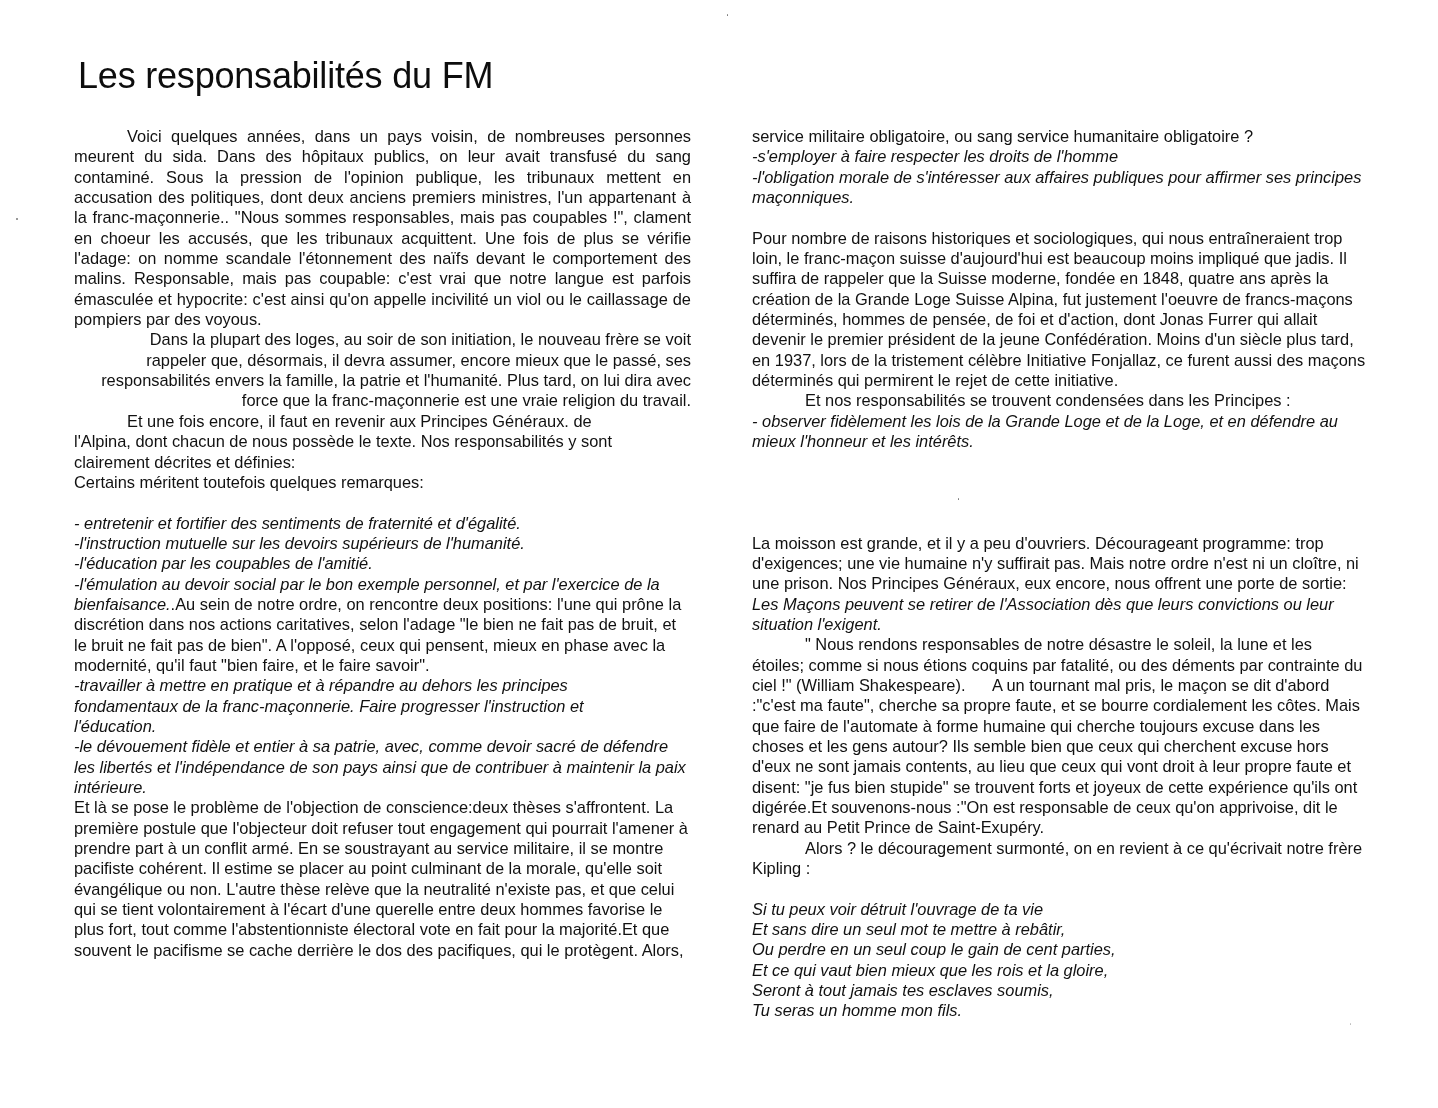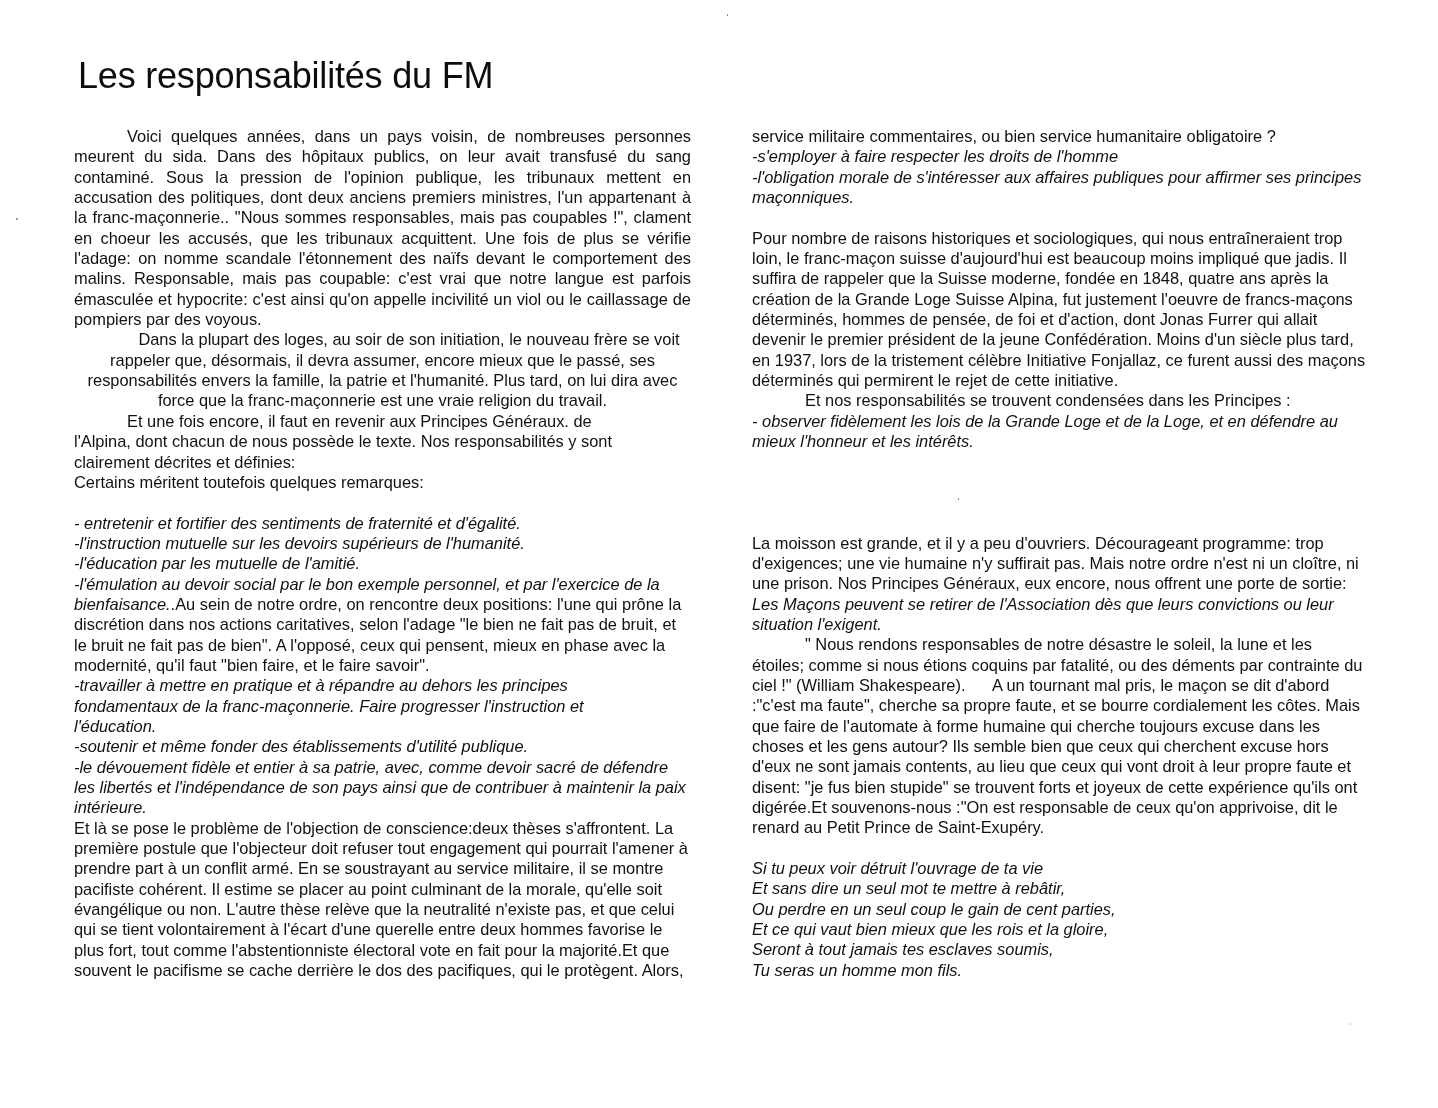--- a/index.html
+++ b/index.html
@@ -50,49 +50,49 @@
     border-radius: 1px;
   }
 </style>
 </head>
 <body>
 
 <h1 class="page-title">Les responsabilités du FM</h1>
 
 <div class="column col-left">
   <p class="justify indent">Voici quelques années, dans un pays voisin, de nombreuses personnes meurent du sida. Dans des hôpitaux publics, on leur avait transfusé du sang contaminé. Sous la pression de l'opinion publique, les tribunaux mettent en accusation des politiques, dont deux anciens premiers ministres, l'un appartenant à la franc-maçonnerie.. "Nous sommes responsables, mais pas coupables !", clament en choeur les accusés, que les tribunaux acquittent. Une fois de plus se vérifie l'adage: on nomme scandale l'étonnement des naïfs devant le comportement des malins. Responsable, mais pas coupable: c'est vrai que notre langue est parfois émasculée et hypocrite: c'est ainsi qu'on appelle incivilité un viol ou le caillassage de pompiers par des voyous.</p>
-  <p class="indent" style="text-align:center;">Dans la plupart des loges, au soir de son initiation, le nouveau frère se voit rappeler que, désormais, il devra assumer, encore mieux que le passé, ses responsabilités envers la famille, la patrie et l'humanité. Plus tard, on lui dira avec force que la franc-maçonnerie est une vraie religion du travail.</p>
+  <p class="indent" style="text-align:right;">Dans la plupart des loges, au soir de son initiation, le nouveau frère se voit rappeler que, désormais, il devra assumer, encore mieux que le passé, ses responsabilités envers la famille, la patrie et l'humanité. Plus tard, on lui dira avec force que la franc-maçonnerie est une vraie religion du travail.</p>
   <p class="indent">
     <span class="line" style="text-indent:53px;">Et une fois encore, il faut en revenir aux  Principes Généraux. de</span>
     <span class="line" style="text-indent:0;">l'Alpina, dont chacun de nous possède le texte. Nos responsabilités y sont</span>
     <span class="line" style="text-indent:0;">clairement décrites et définies:</span>
   </p>
   <p>Certains méritent toutefois quelques remarques:</p>
   <div class="blank"></div>
   <p class="it">- entretenir et fortifier des sentiments de fraternité et d'égalité.</p>
   <p class="it">-l'instruction mutuelle sur les devoirs supérieurs de l'humanité.</p>
-  <p class="it">-l'éducation par les mutuelle de l'amitié.</p>
+  <p class="it">-l'éducation par les coupables de l'amitié.</p>
   <p><span class="it">-l'émulation au devoir social par le bon exemple personnel, et par l'exercice de la bienfaisance.</span><span>.Au sein de notre ordre, on rencontre deux positions: l'une qui prône la discrétion dans nos actions caritatives, selon l'adage "le bien ne fait pas de bruit, et le bruit ne fait pas de bien". A l'opposé, ceux qui pensent, mieux en phase avec la modernité, qu'il faut "bien faire, et le faire savoir".</span></p>
   <p class="it" style="padding-right:60px;">-travailler à mettre en pratique et à répandre au dehors les principes fondamentaux de la franc-maçonnerie. Faire progresser l'instruction et l'éducation.</p>
-  <p class="it">-soutenir et même fonder des établissements d'utilité publique.</p>
   <p class="it">-le dévouement fidèle et entier à sa patrie, avec, comme devoir sacré de défendre les libertés et l'indépendance de son pays ainsi que de contribuer à maintenir la paix intérieure.</p>
   <p>Et là se pose le problème de l'objection de conscience:deux thèses s'affrontent. La première postule que l'objecteur doit refuser tout engagement qui pourrait l'amener à prendre part à un conflit armé. En se soustrayant au service militaire, il se montre pacifiste cohérent. Il estime se placer au point culminant de la morale, qu'elle soit évangélique ou non. L'autre thèse relève que la neutralité n'existe pas, et que celui qui se tient volontairement à l'écart d'une querelle entre deux hommes favorise le plus fort, tout comme l'abstentionniste électoral vote en fait pour la majorité.Et que souvent le pacifisme se cache derrière le dos des pacifiques, qui le protègent. Alors,</p>
 </div>
 
 <div class="column col-right">
-  <p>service militaire commentaires, ou bien service humanitaire obligatoire ?</p>
+  <p>service militaire obligatoire, ou sang service humanitaire obligatoire ?</p>
   <p class="it">-s'employer à faire respecter les droits de l'homme</p>
   <p class="it">-l'obligation morale de s'intéresser aux affaires publiques pour affirmer ses principes maçonniques.</p>
   <div class="blank"></div>
   <p>Pour nombre de raisons historiques et sociologiques, qui nous entraîneraient trop loin, le franc-maçon suisse d'aujourd'hui est beaucoup moins impliqué que jadis. Il suffira de rappeler que la Suisse moderne, fondée en 1848, quatre ans après la création de la Grande Loge Suisse Alpina, fut justement l'oeuvre de francs-maçons déterminés, hommes de pensée, de foi et d'action, dont Jonas Furrer qui allait devenir le premier président de la jeune Confédération. Moins d'un siècle plus tard, en 1937, lors de la tristement célèbre Initiative Fonjallaz, ce furent aussi des maçons déterminés qui permirent le rejet de cette initiative.</p>
   <p class="indent">Et nos responsabilités se trouvent condensées dans les Principes :</p>
   <p class="it">- observer fidèlement les lois de la Grande Loge et de la Loge, et en défendre au mieux l'honneur et les intérêts.</p>
   <div class="big-gap"></div>
   <p><span>La moisson est grande, et il y a peu d'ouvriers. Décourageant programme: trop d'exigences; une vie humaine n'y suffirait pas. Mais notre ordre n'est ni un cloître, ni une prison. Nos Principes Généraux, eux encore,  nous offrent une porte de sortie: </span><span class="it">Les Maçons peuvent se retirer de l'Association dès que leurs convictions ou leur situation l'exigent.</span></p>
   <p class="indent" style="white-space:pre-wrap;">" Nous rendons responsables de notre désastre le soleil, la lune et les étoiles; comme si nous étions coquins par fatalité, ou des déments par contrainte du ciel !" (William Shakespeare).      A un tournant mal pris, le maçon se dit d'abord :"c'est ma faute", cherche sa propre faute, et se bourre cordialement les côtes. Mais que faire de l'automate à forme humaine qui cherche toujours excuse dans les choses et les gens autour? Ils semble bien que ceux qui cherchent excuse hors d'eux ne sont jamais contents, au lieu que ceux qui vont droit à leur propre faute et disent: "je fus bien stupide" se trouvent forts et joyeux de cette expérience qu'ils ont digérée.Et souvenons-nous :"On est responsable de ceux qu'on apprivoise, dit le renard au Petit Prince de Saint-Exupéry.</p>
+  <p class="indent">Alors ? le découragement surmonté, on en revient à ce qu'écrivait notre frère Kipling :</p>
   <div class="blank"></div>
   <div>
     <p class="it">Si tu peux voir détruit l'ouvrage de ta vie</p>
     <p class="it">Et sans dire un seul mot te mettre à rebâtir,</p>
     <p class="it">Ou perdre en un seul coup le gain de cent parties,</p>
     <p class="it">Et ce qui vaut bien mieux que les rois et la gloire,</p>
     <p class="it">Seront à tout jamais tes esclaves soumis,</p>
     <p class="it">Tu seras un homme mon fils.</p>
   </div>
 </div>

